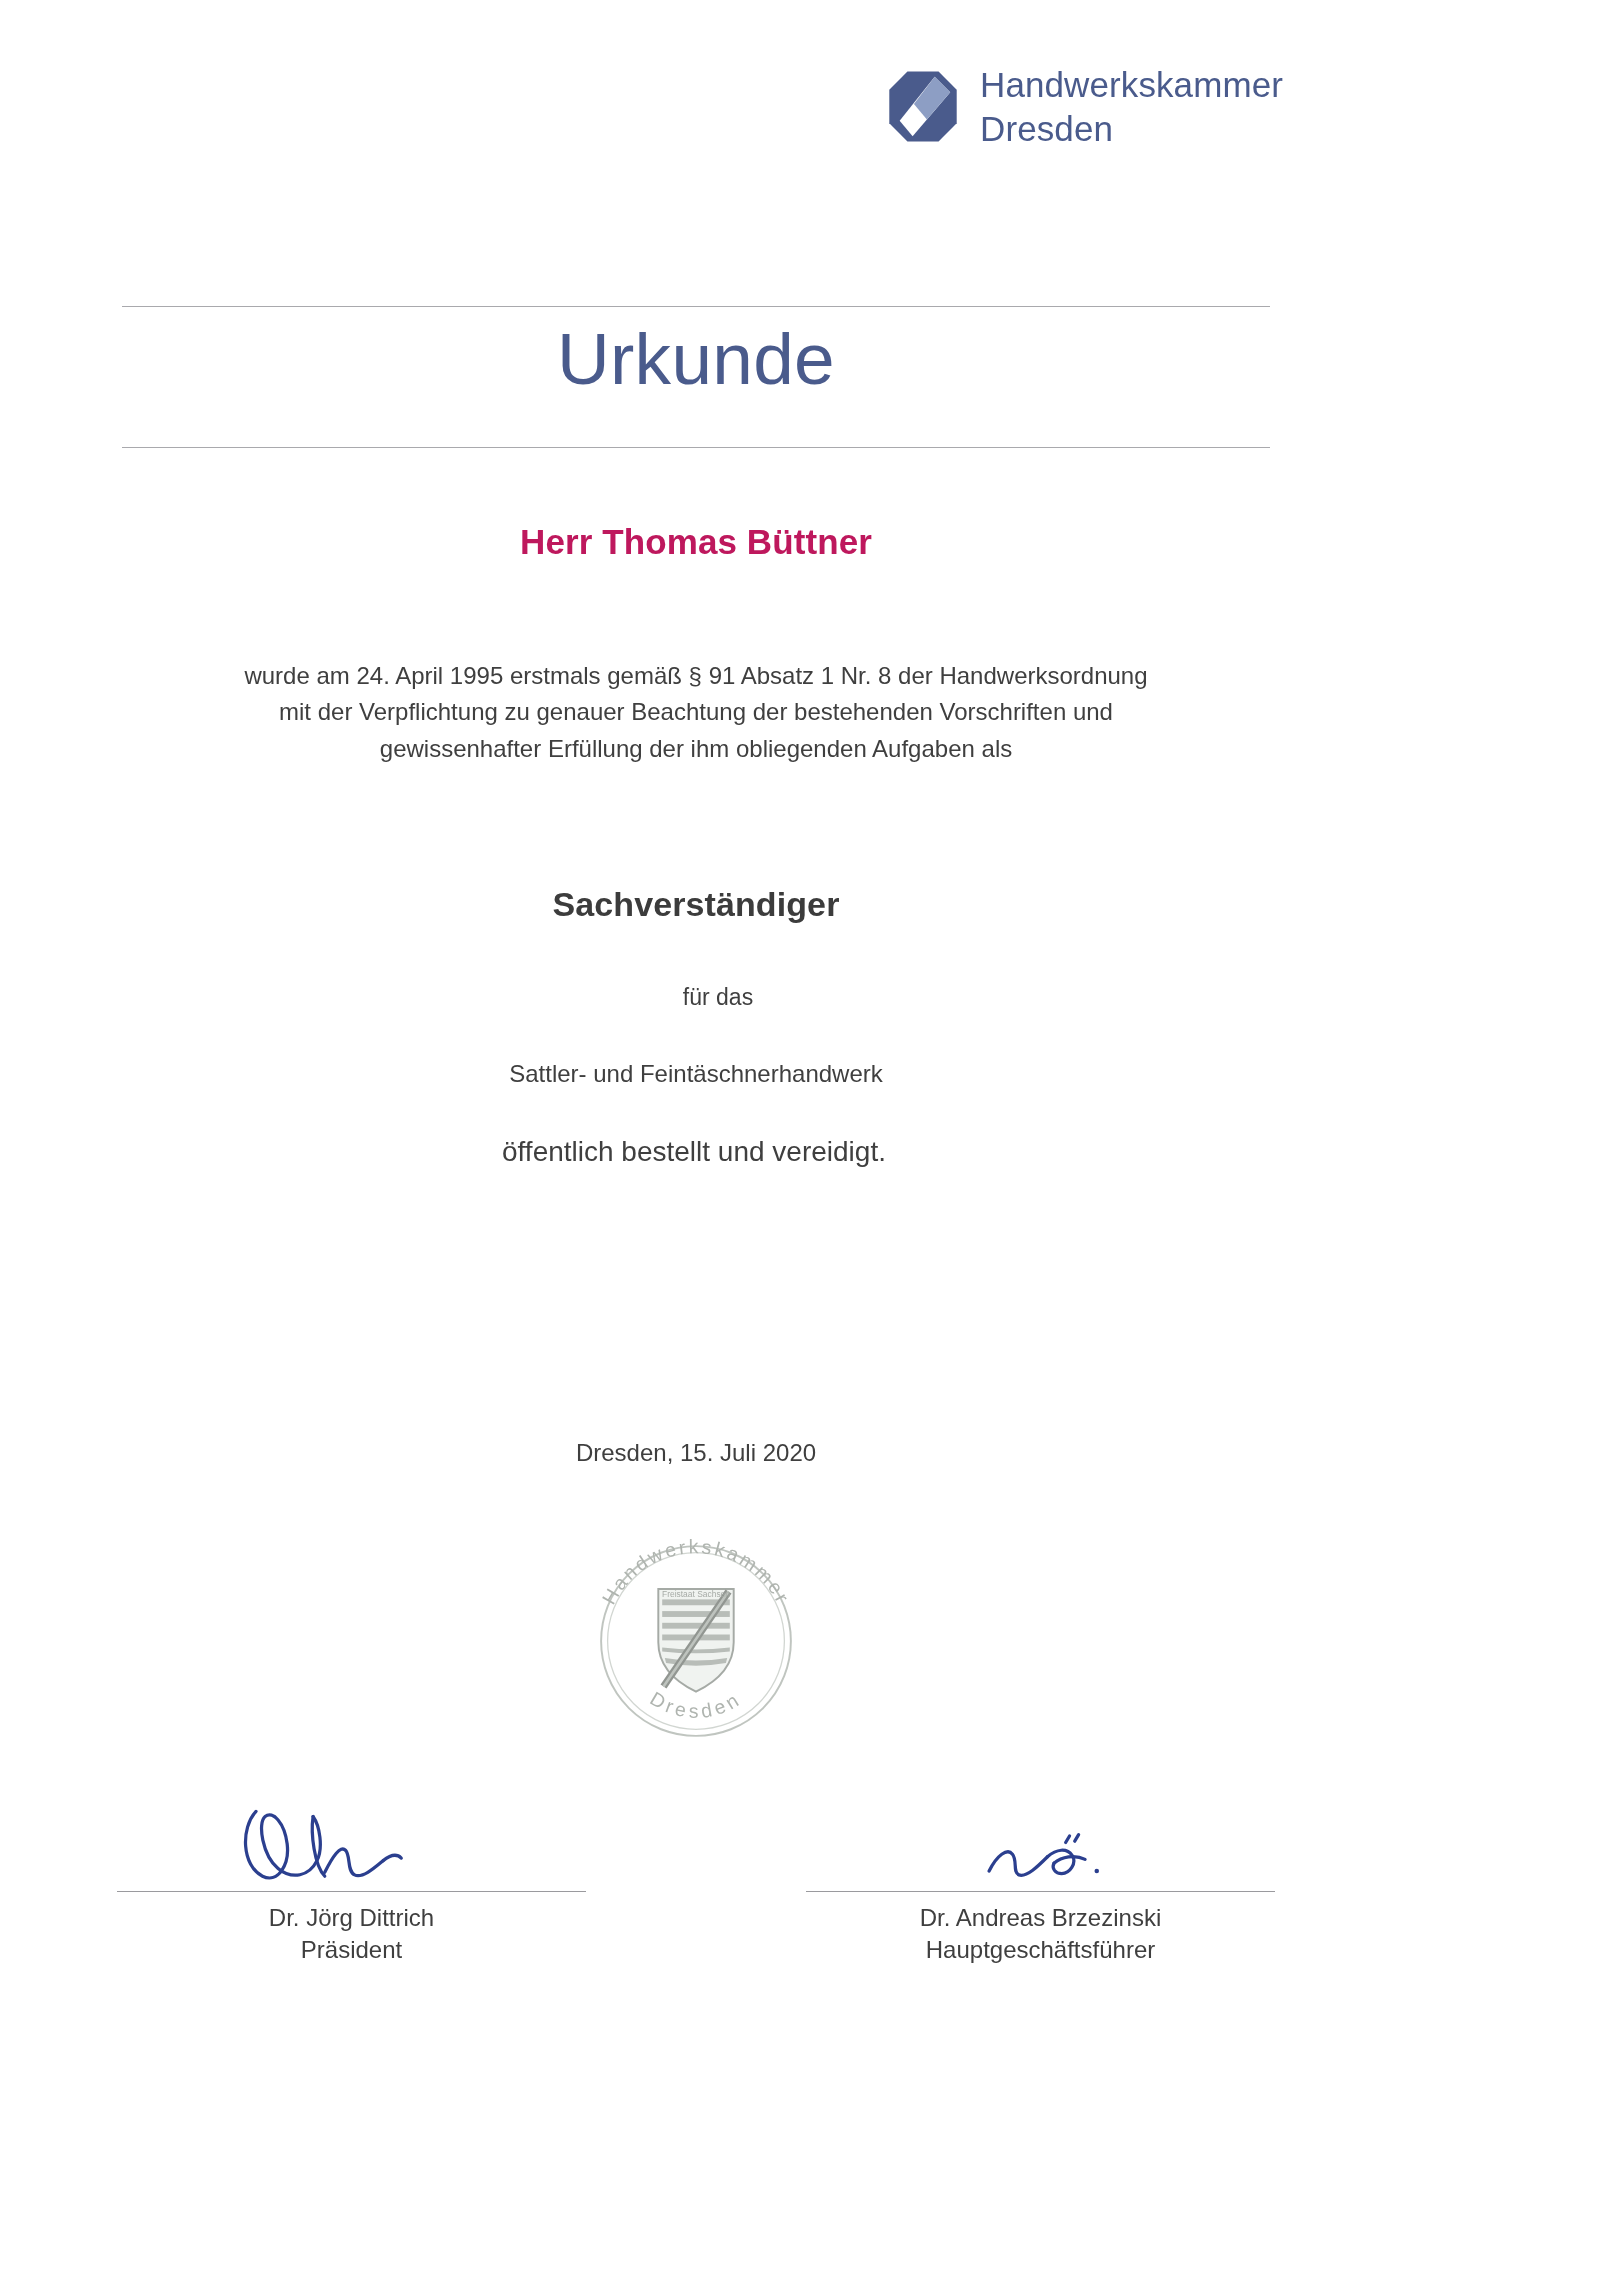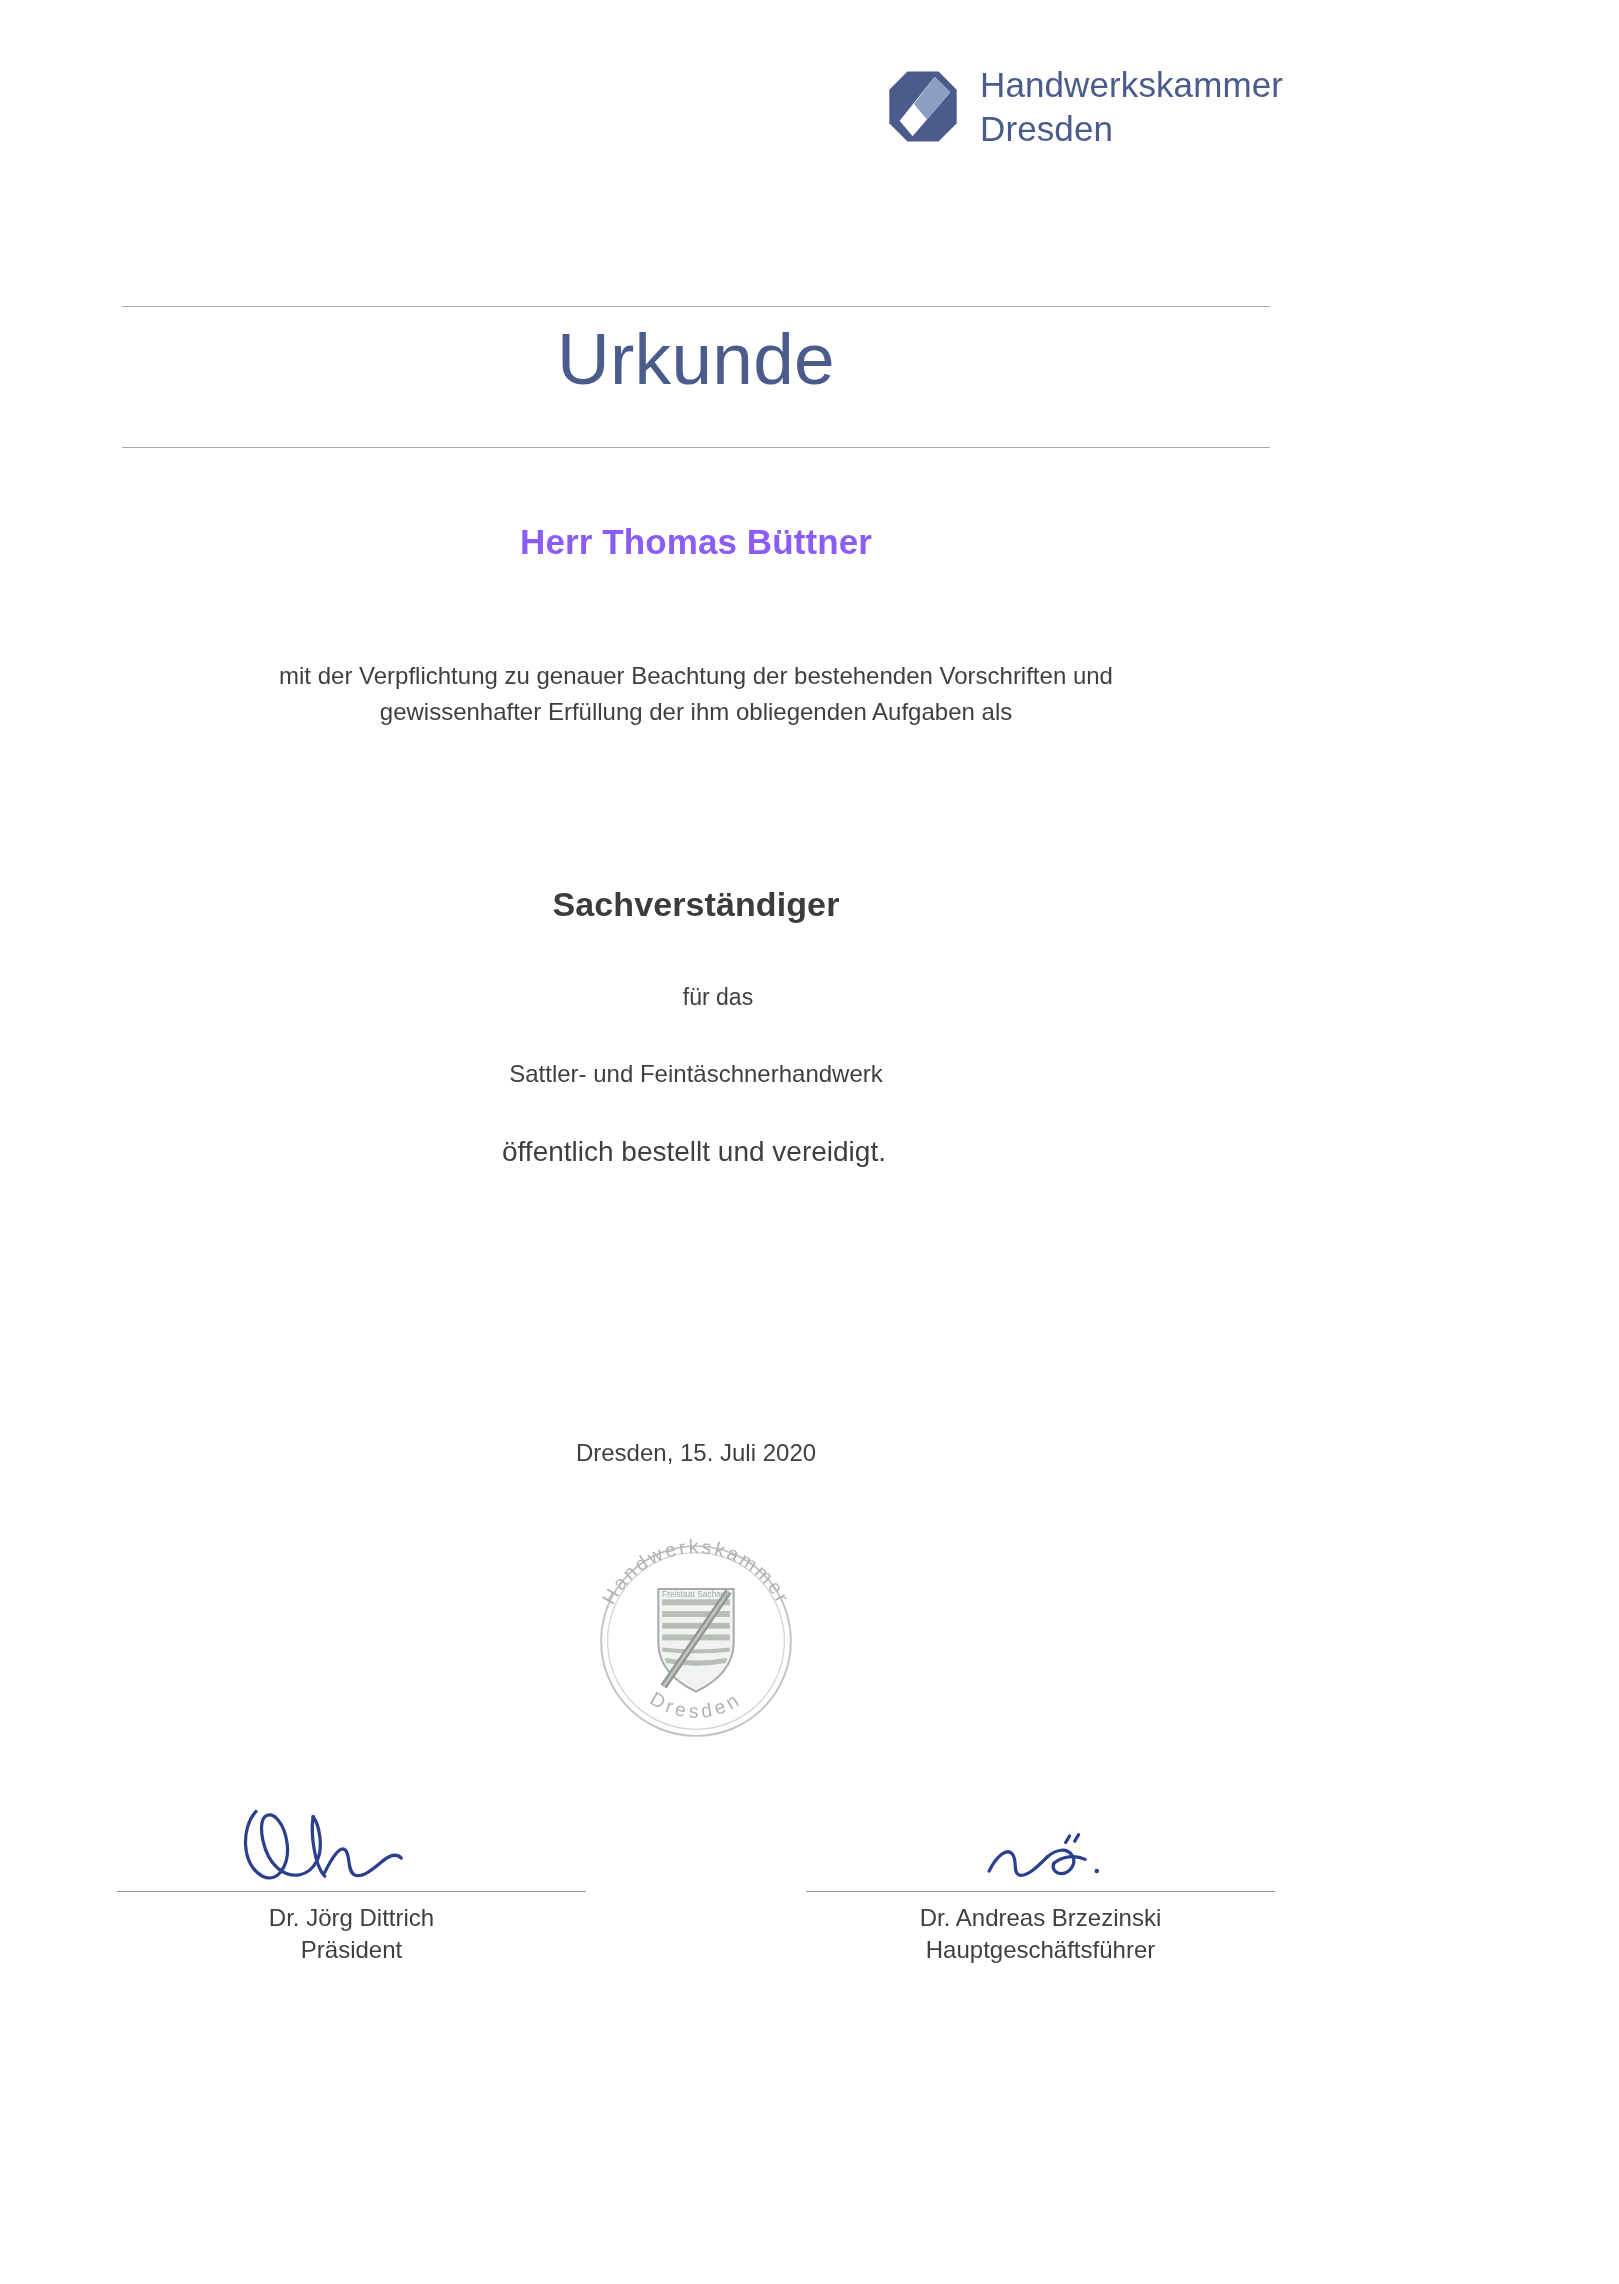--- a/index.html
+++ b/index.html
@@ -76,21 +76,21 @@
 
   
   .recipient {
     position: absolute;
     top: 522px;
     left: 0;
     right: 0;
     text-align: center;
     font-size: 35px;
     font-weight: bold;
-    color: #8b5cf6;
+    color: #be185d;
     letter-spacing: 0.1px;
   }
 
   .intro {
     position: absolute;
     top: 658px;
     left: 195px;
     right: 195px;
     text-align: center;
     font-size: 24px;
@@ -230,20 +230,21 @@
   </div>
 
   <div class="rule rule-top"></div>
   <div class="rule rule-bottom"></div>
 
   <div class="title">Urkunde</div>
 
   <div class="recipient">Herr Thomas Büttner</div>
 
   <div class="intro">
+    <div>wurde am 24. April 1995 erstmals gemäß § 91 Absatz 1 Nr. 8 der Handwerksordnung</div>
     <div>mit der Verpflichtung zu genauer Beachtung der bestehenden Vorschriften und</div>
     <div>gewissenhafter Erfüllung der ihm obliegenden Aufgaben als</div>
   </div>
 
   <div class="role">Sachverständiger</div>
   <div class="fuer-das">für das</div>
   <div class="trade">Sattler- und Feintäschnerhandwerk</div>
   <div class="sworn">öffentlich bestellt und vereidigt.</div>
 
 

